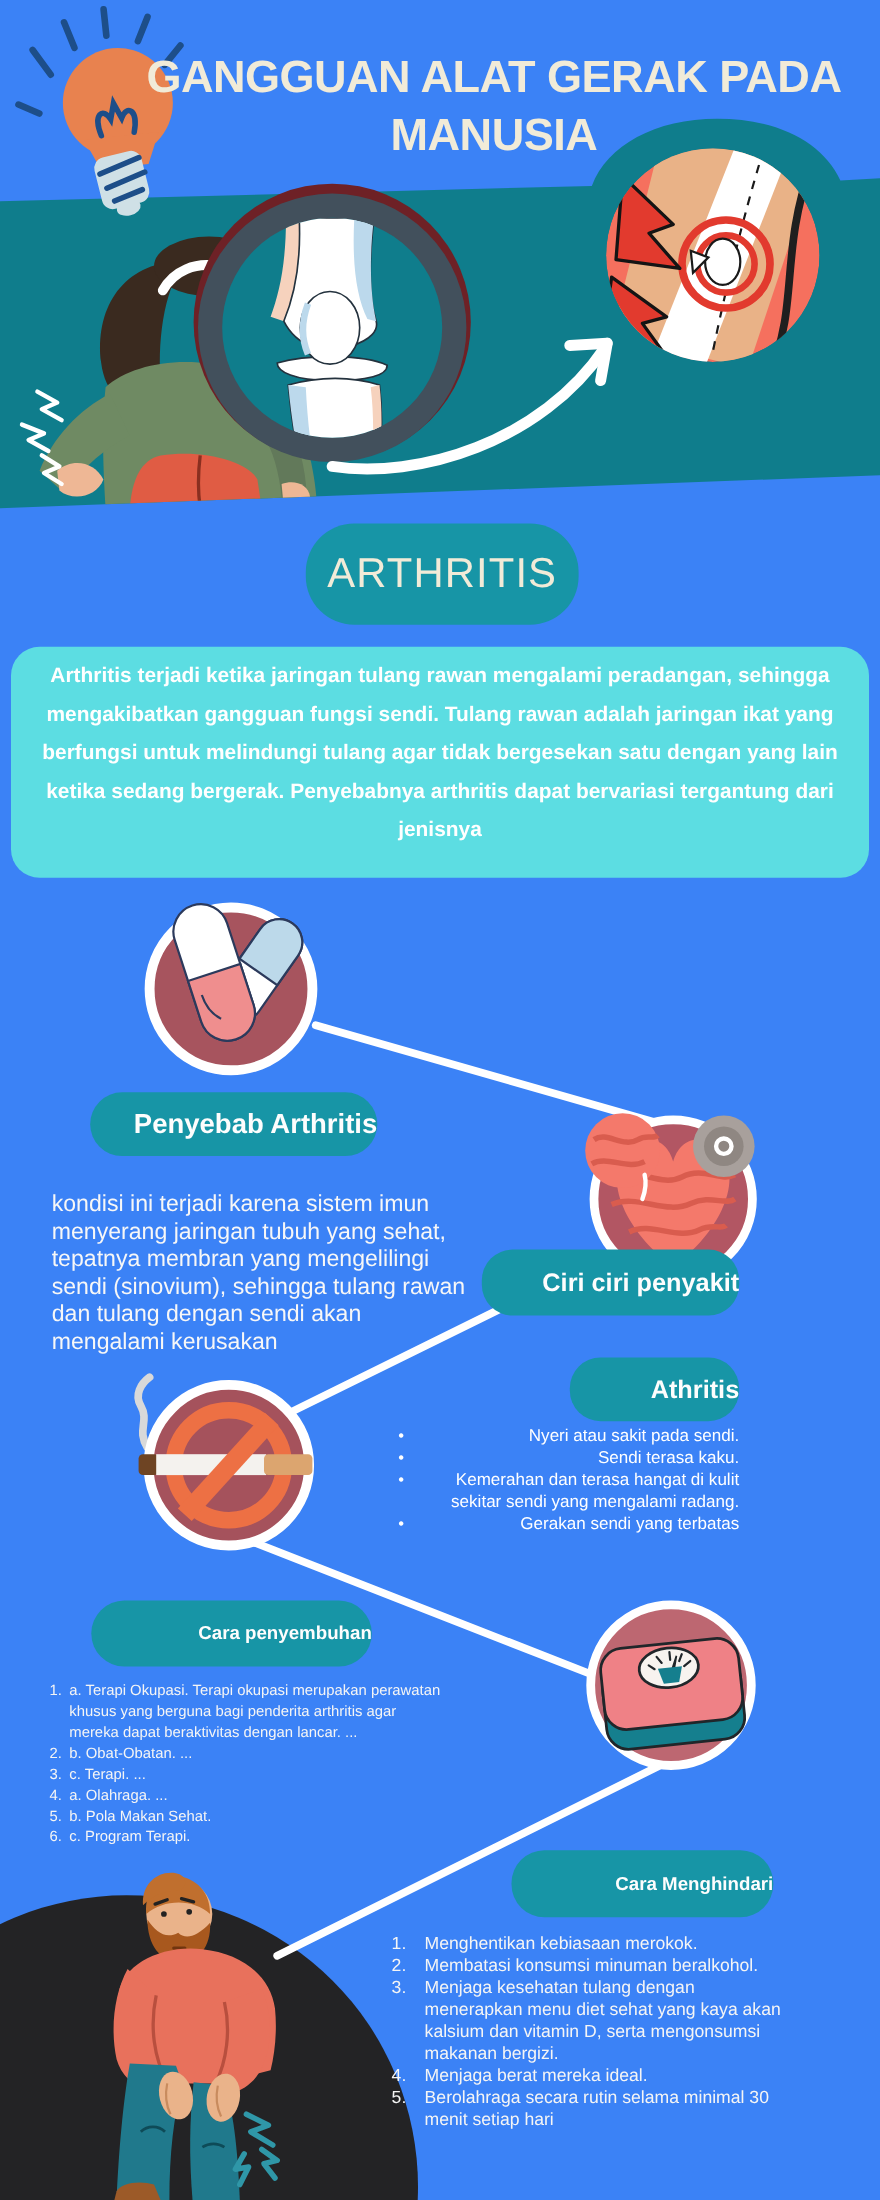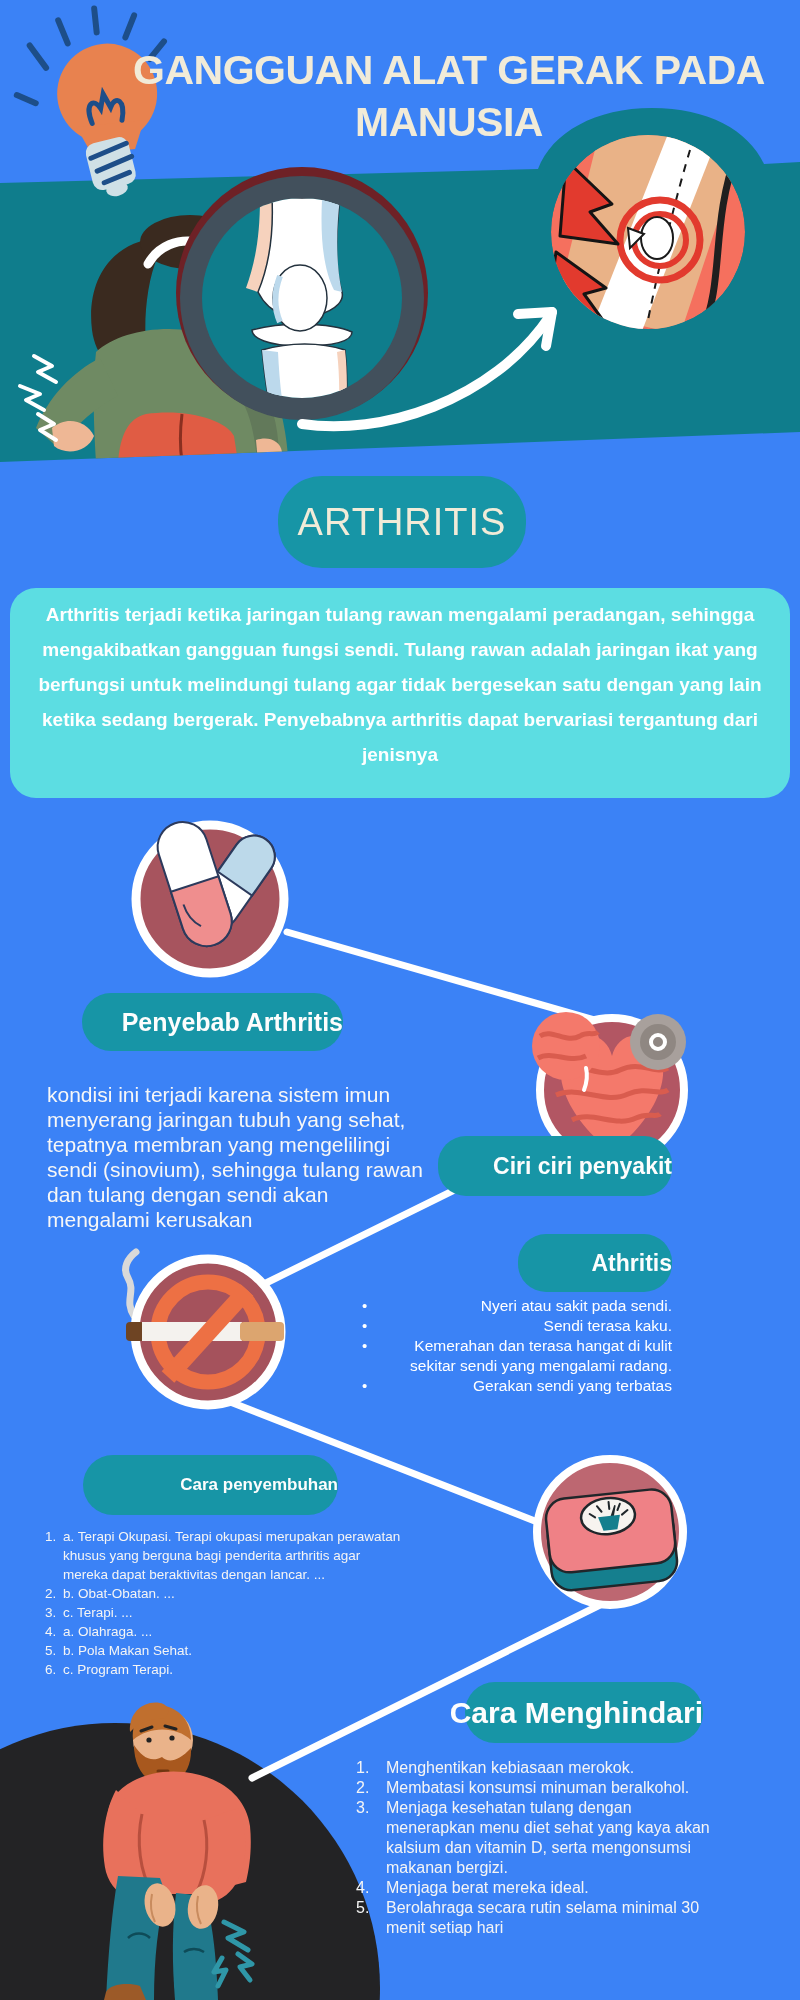--- a/index.html
+++ b/index.html
@@ -15,21 +15,21 @@
          color:#f1ebd8;font-weight:normal;font-size:38px;letter-spacing:1px;text-align:center;}
   #arthritis-desc{position:absolute;left:10px;top:588px;width:780px;height:210px;border-radius:26px;
          background:#5cdde2;box-sizing:border-box;padding:9px 22px;
          color:#ffffff;font-weight:bold;font-size:19px;line-height:35px;text-align:center;}
   .badge{position:absolute;background:#1795a6;color:#fdfdfd;display:flex;align-items:center;
          justify-content:flex-end;font-weight:bold;white-space:nowrap;}
   #badge-penyebab{left:82px;top:993px;width:261px;height:58px;border-radius:29px;font-size:25px;}
   #badge-ciri-1{left:438px;top:1136px;width:234px;height:60px;border-radius:28px;font-size:23px;z-index:4;}
   #badge-ciri-2{left:518px;top:1234px;width:154px;height:58px;border-radius:28px;font-size:23px;z-index:3;}
   #badge-penyembuhan{left:83px;top:1455px;width:255px;height:60px;border-radius:30px;font-size:17px;}
-  #badge-menghindari{left:465px;top:1682px;width:238px;height:61px;border-radius:30px;font-size:30px;}
+  #badge-menghindari{left:465px;top:1682px;width:238px;height:61px;border-radius:30px;font-size:17px;}
   #penyebab-body{position:absolute;left:47px;top:1066px;width:382px;color:#f7f7f7;
          font-size:21px;line-height:25px;margin-top:16px;}
   #ciri-list{position:absolute;left:360px;top:1296px;width:312px;list-style:none;margin:0;padding:0;
          color:#ffffff;font-size:15.5px;line-height:20px;}
   #ciri-list li{position:relative;text-align:right;padding-left:28px;}
   #ciri-list li::before{content:"\2022";position:absolute;left:2px;top:0;font-size:15px;color:#fff;}
   .numlist{position:absolute;margin:0;padding:0;color:#f5f5f5;}
   .numlist .row{display:flex;}
   #penyembuhan-list{left:45px;top:1527px;width:362px;font-size:13.5px;line-height:19px;}
   #penyembuhan-list .num{width:18px;flex:none;}

